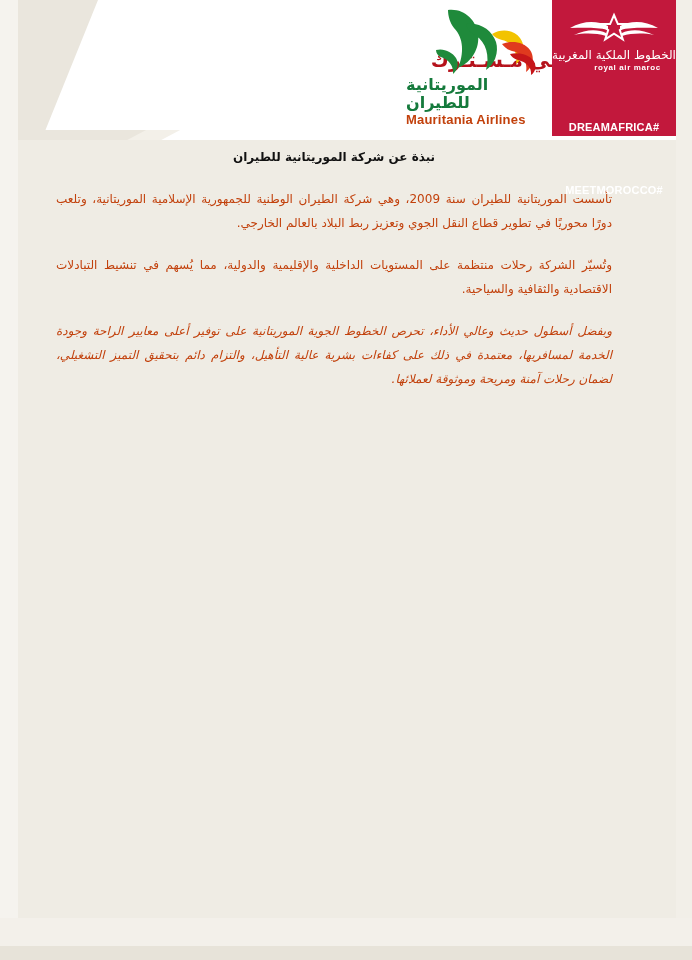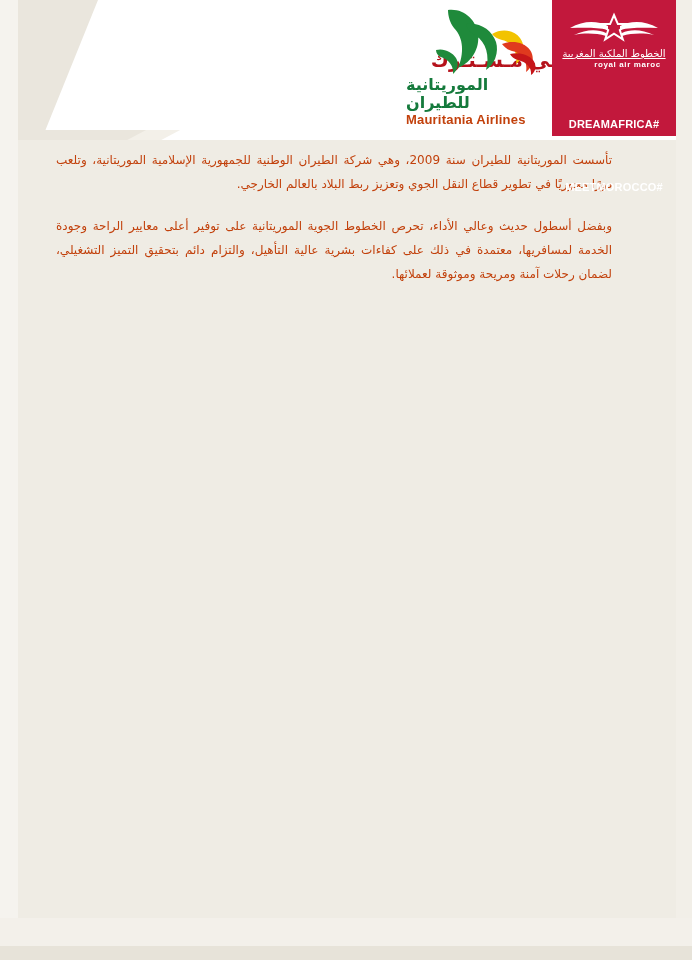--- a/index.html
+++ b/index.html
@@ -149,25 +149,24 @@
     z-index: 6;
     color: #ffffff;
     text-align: center;
   }
   .logo-ram .ram-mark {
     display: block;
     margin: 12px auto 0 auto;
   }
   .logo-ram .ram-ar {
     display: block;
-    font-size: 10px;
+    font-size: 12px;
     font-family: "DejaVu Sans", sans-serif;
     margin-top: 2px;
     letter-spacing: .5px;
-    text-decoration: underline;
   }
   .logo-ram .ram-en {
     display: block;
     font-size: 8px;
     font-weight: bold;
     letter-spacing: .6px;
     margin-top: 1px;
     font-family: "Liberation Sans", sans-serif;
     margin-left: 27px;
   }
@@ -204,21 +203,21 @@
     line-height: 1.6;
   }
   .para {
     font-size: 12px;
     line-height: 2.0;
     margin: 0 0 18px 0;
     text-align: justify;
     text-justify: inter-word;
     color: #c2410c;
   }
-  .para:last-child { margin-bottom: 11px; }
+  .para:last-child { margin-bottom: 11px; font-style: italic; }
 </style>
 </head>
 <body>
 
 <div class="page">
 
   <div class="paper-edge-left"></div>
   <div class="paper-edge-right"></div>
   <div class="paper-edge-bottom"></div>
   <div class="paper-edge-bottom2"></div>
@@ -259,17 +258,19 @@
     </svg>
     <span class="ram-ar">الخطوط الملكية المغربية</span>
     <span class="ram-en">royal air maroc</span>
     <div class="hashtags">
       <span class="hashtag">#DREAMAFRICA</span>
       <span class="hashtag">#MEETMOROCCO</span>
     </div>
   </div>
 
   <div class="content">
+    <h1 class="doc-heading">نبذة عن شركة الموريتانية للطيران</h1>
     <p class="para">تأسست الموريتانية للطيران سنة 2009، وهي شركة الطيران الوطنية للجمهورية الإسلامية الموريتانية، وتلعب دورًا محوريًا في تطوير قطاع النقل الجوي وتعزيز ربط البلاد بالعالم الخارجي.</p>
+    <p class="para">وتُسيّر الشركة رحلات منتظمة على المستويات الداخلية والإقليمية والدولية، مما يُسهم في تنشيط التبادلات الاقتصادية والثقافية والسياحية.</p>
     <p class="para">وبفضل أسطول حديث وعالي الأداء، تحرص الخطوط الجوية الموريتانية على توفير أعلى معايير الراحة وجودة الخدمة لمسافريها، معتمدة في ذلك على كفاءات بشرية عالية التأهيل، والتزام دائم بتحقيق التميز التشغيلي، لضمان رحلات آمنة ومريحة وموثوقة لعملائها.</p>
   </div>
 
 </div>
 
 </body></html>

